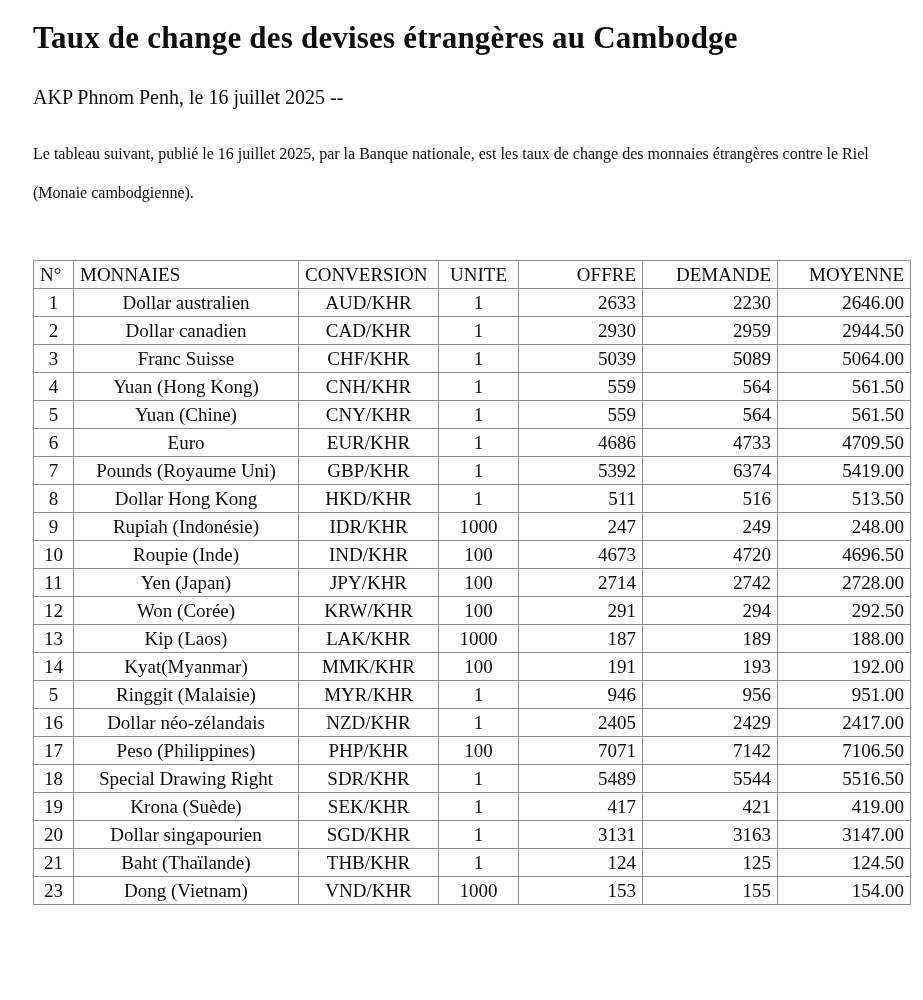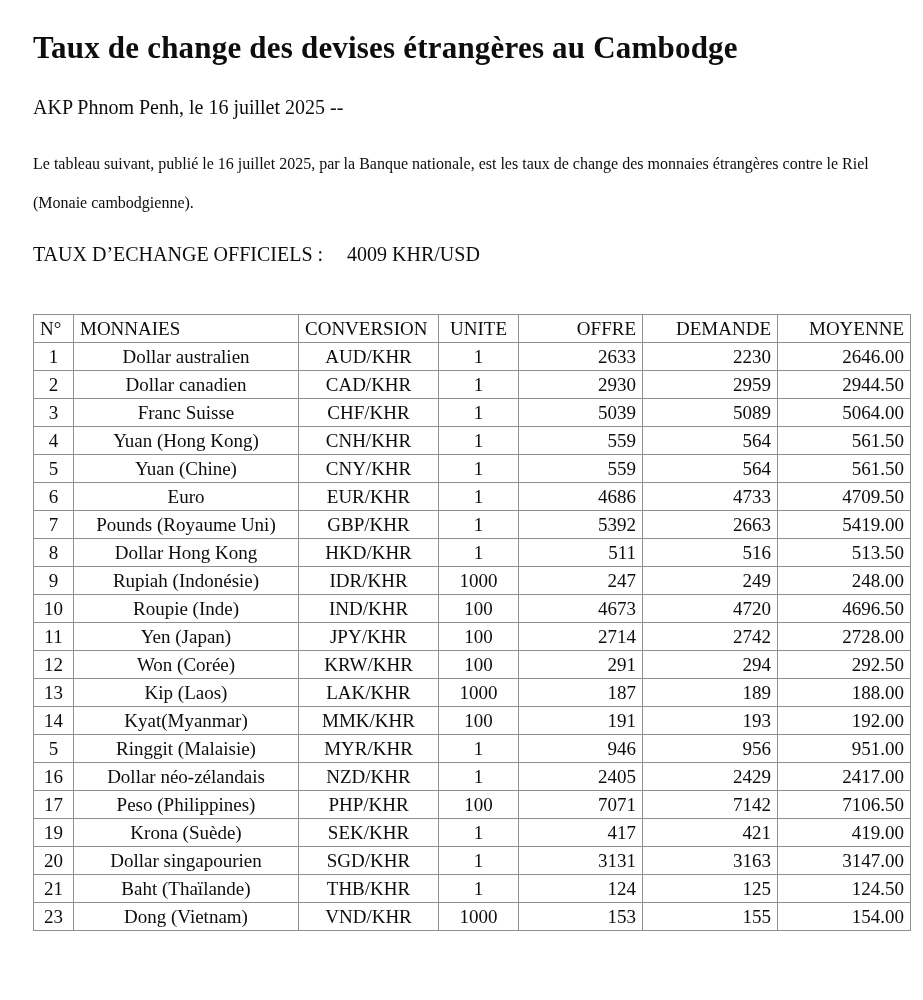--- a/index.html
+++ b/index.html
@@ -8,21 +8,21 @@
     background: #ffffff;
     width: 923px;
     height: 1000px;
     overflow: hidden;
   }
   body {
     font-family: "Liberation Serif", serif;
     color: #0d0d0d;
   }
   .page {
-    padding: 30px 13px 0 33px;
+    padding: 20px 13px 0 33px;
   }
   h1.title {
     font-size: 31px;
     font-weight: bold;
     margin: 0;
     line-height: 36px;
     letter-spacing: 0.2px;
   }
   .byline {
     font-size: 20px;
@@ -80,23 +80,20 @@
 <body>
 
 <div class="page">
 
   <h1 class="title">Taux de change des devises étrangères au Cambodge</h1>
 
   <p class="byline">AKP Phnom Penh, le 16 juillet 2025 --</p>
 
   <p class="intro">Le tableau suivant, publié le 16 juillet 2025, par la Banque nationale, est les taux de change des monnaies étrangères contre le Riel (Monaie cambodgienne).</p>
 
-  <p class="official-rate">
-    <span>TAUX D’ECHANGE OFFICIELS :</span><span class="rate-value">4009 KHR/USD</span>
-  </p>
 
   <table class="rates">
     <colgroup>
       <col style="width:40px">
       <col style="width:225px">
       <col style="width:140px">
       <col style="width:80px">
       <col style="width:124px">
       <col style="width:135px">
       <col style="width:133px">
@@ -166,21 +163,21 @@
           <td>4686</td>
           <td>4733</td>
           <td>4709.50</td>
         </tr>
         <tr>
           <td>7</td>
           <td>Pounds (Royaume Uni)</td>
           <td>GBP/KHR</td>
           <td>1</td>
           <td>5392</td>
-          <td>2663</td>
+          <td>6374</td>
           <td>5419.00</td>
         </tr>
         <tr>
           <td>8</td>
           <td>Dollar Hong Kong</td>
           <td>HKD/KHR</td>
           <td>1</td>
           <td>511</td>
           <td>516</td>
           <td>513.50</td>
@@ -260,20 +257,29 @@
         <tr>
           <td>17</td>
           <td>Peso (Philippines)</td>
           <td>PHP/KHR</td>
           <td>100</td>
           <td>7071</td>
           <td>7142</td>
           <td>7106.50</td>
         </tr>
         <tr>
+          <td>18</td>
+          <td>Special Drawing Right</td>
+          <td>SDR/KHR</td>
+          <td>1</td>
+          <td>5489</td>
+          <td>5544</td>
+          <td>5516.50</td>
+        </tr>
+        <tr>
           <td>19</td>
           <td>Krona (Suède)</td>
           <td>SEK/KHR</td>
           <td>1</td>
           <td>417</td>
           <td>421</td>
           <td>419.00</td>
         </tr>
         <tr>
           <td>20</td>

